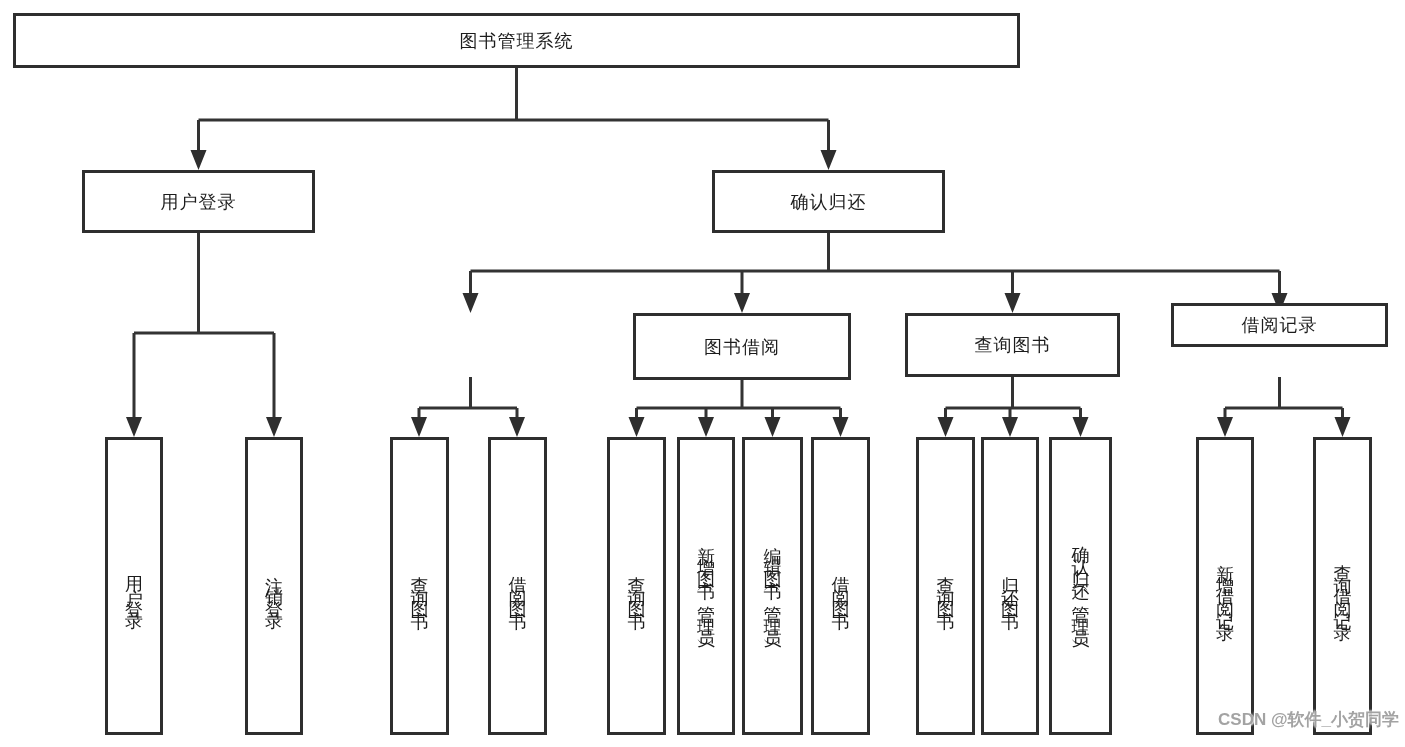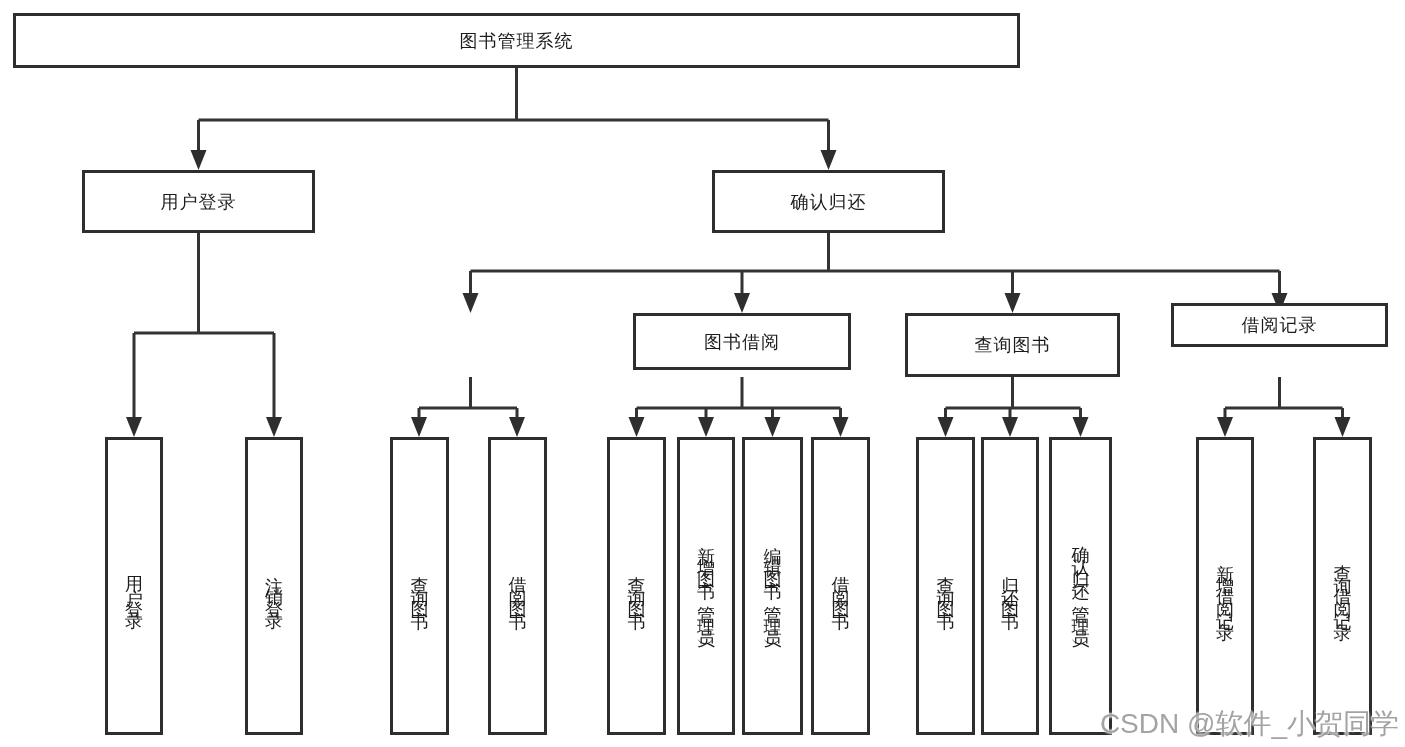--- a/index.html
+++ b/index.html
@@ -41,25 +41,26 @@
     writing-mode: vertical-rl;
     text-orientation: mixed;
     font-size: 18px;
     letter-spacing: 12px;
     line-height: 1;
     white-space: nowrap;
   }
   #watermark {
     position: absolute;
     right: 6px;
-    bottom: 4px;
-    font-size: 28px;
+    bottom: 16px;
+    font-size: 17px;
     color: rgba(158,158,158,0.95);
     text-shadow: 1px 1px 2px #ffffff, -1px -1px 2px #ffffff;
     white-space: nowrap;
+    font-weight: bold;
   }
 </style>
 </head>
 <body>
 
 <div id="canvas">
 
   <svg id="connector-layer" viewBox="0 0 1405 747" xmlns="http://www.w3.org/2000/svg" aria-hidden="true">
 
     <path fill="none" stroke="#333333" stroke-width="3" d="
@@ -97,21 +98,21 @@
     <span class="lbl">图书管理系统</span>
   </div>
 
   <div class="node hnode" style="left:82px; top:170px; width:233px; height:63px">
     <span class="lbl">用户登录</span>
   </div>
   <div class="node hnode" style="left:712px; top:170px; width:233px; height:63px">
     <span class="lbl">确认归还</span>
   </div>
 
-  <div class="node hnode" style="left:633px; top:313px; width:218px; height:57px">
+  <div class="node hnode" style="left:633px; top:313px; width:218px; height:67px">
     <span class="lbl">图书借阅</span>
   </div>
   <div class="node hnode" style="left:905px; top:313px; width:215px; height:64px">
     <span class="lbl">查询图书</span>
   </div>
   <div class="node hnode" style="left:1171px; top:303px; width:217px; height:44px">
     <span class="lbl">借阅记录</span>
   </div>
 
   <div class="node vnode" style="left:105px; top:437px; width:58px; height:298px">

